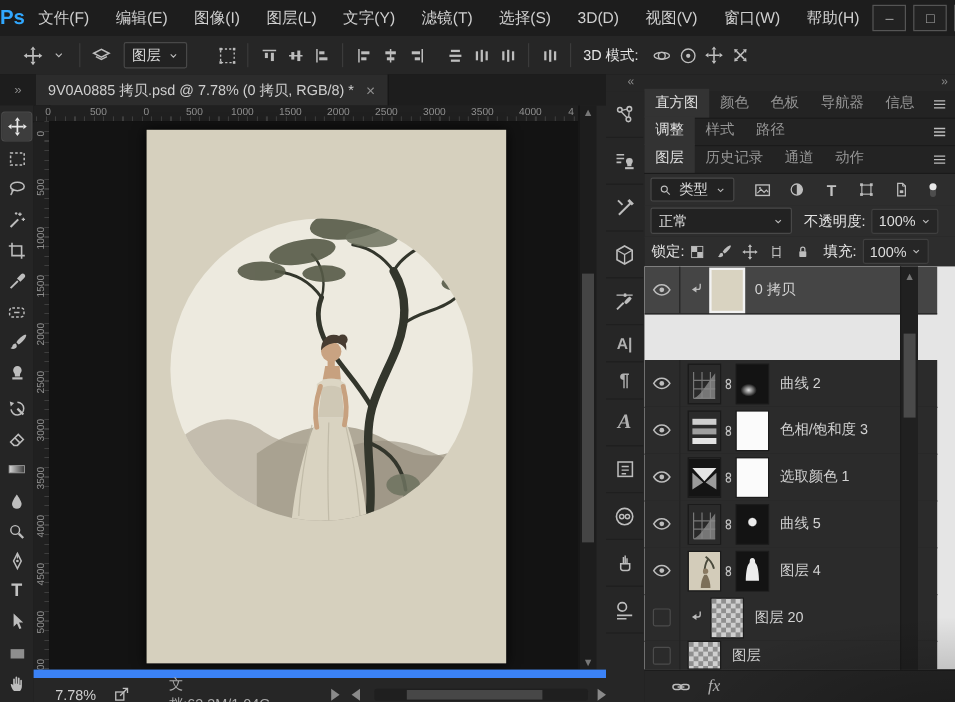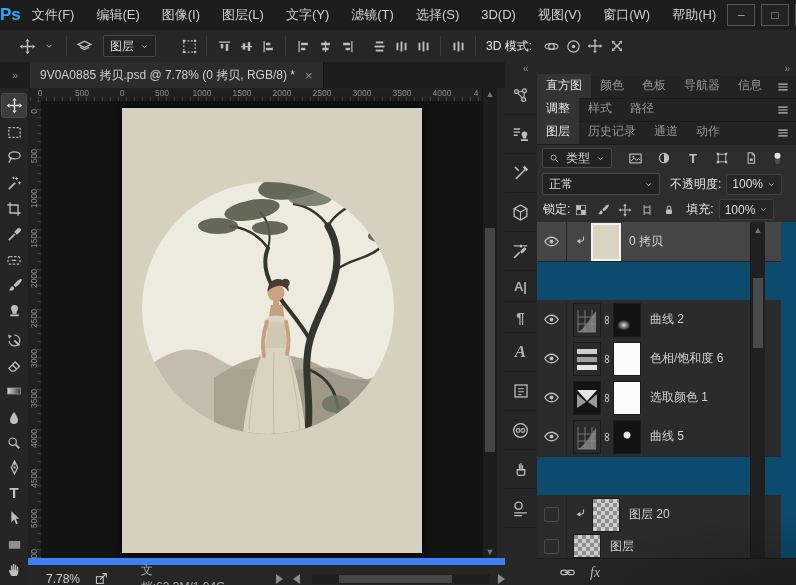--- a/index.html
+++ b/index.html
@@ -55,21 +55,21 @@
   .stripbtn{position:absolute;left:0;width:31px;height:38px;display:flex;align-items:center;justify-content:center;border-bottom:1px solid #1f1f1f;color:#b0b0b0}
   .chevrow{position:absolute;left:0;top:0;width:291px;height:14px;color:#8a8a8a;font-size:10px}
   .tabsrow{position:absolute;left:32px;width:259px;height:22px;background:#232323;border-bottom:1px solid #1a1a1a;display:flex;align-items:flex-end}
   .ptab{padding:3px 9px 4px;color:#969696;font-size:12px;white-space:nowrap}
   .ptab.on{background:#333;color:#e2e2e2}
   .pmenu{margin-left:auto;margin-right:6px;margin-bottom:4px}
   .ctlrow{position:absolute;left:32px;width:259px;background:#2d2d2d;display:flex;align-items:center;border-bottom:1px solid #242424}
   .vfield{display:flex;align-items:center;background:#262626;border:1px solid #3f3f3f;border-radius:2px;height:19px;padding:0 5px;color:#ddd;gap:4px}
   .lockico{margin:0 4px;color:#b5b5b5}
   
-  .llist{position:absolute;left:32px;top:160px;width:259px;height:336px;background:#0c4a6e;overflow:hidden}
+  .llist{position:absolute;left:32px;top:160px;width:259px;height:336px;background:#e5e5e5;overflow:hidden}
   .lrow{position:absolute;left:0;width:244px;height:39px;display:flex;align-items:center;border-bottom:1px solid #252525;background:#2b2b2b}
   .lrow.sel{background:#454545}
   .eyecell{width:29px;height:39px;display:flex;align-items:center;justify-content:center;border-right:1px solid #242424;flex:none}
   .eyebox{width:13px;height:13px;border:1px solid #4c4c4c;border-radius:2px}
   .th{width:26px;height:32px;flex:none;box-shadow:0 0 0 1px #1b1b1b}
   .th-checker{background:conic-gradient(#cfcfcf 0 25%,#8f8f8f 0 50%,#cfcfcf 0 75%,#8f8f8f 0) 0 0/8px 8px}
   .th-paper{background:#d9d3c1;box-shadow:0 0 0 2px #f2f2f2}
   .mask-white{background:#fbfbfb}
   .mask-dark{background:#131313}
   .mask-blob{background:#131313 radial-gradient(ellipse 9px 7px at 38% 66%,#e0e0e0,rgba(224,224,224,0) 75%)}
@@ -875,21 +875,21 @@
             <rect width="26" height="32" fill="#2a2a2a"></rect>
             <rect x="3" y="6" width="20" height="5" fill="#cfcfcf"></rect>
             <rect x="3" y="14" width="20" height="5" fill="#9f9f9f"></rect>
             <rect x="3" y="22" width="20" height="5" fill="#e4e4e4"></rect>
           </svg>
       </div>
       <svg class="ic" width="12" height="14" style="margin:0 1px">
           <use href="#i-link8"></use>
         </svg>
       <div class="th mask-white"></div>
-      <span class="lname">色相/饱和度 6</span>
+      <span class="lname">色相/饱和度 3</span>
     </div>
 
     <div class="lrow" style="top:156px">
       <div class="eyecell">
           <svg class="ic" width="17" height="17">
             <use href="#i-eye"></use>
           </svg>
         </div>
       <div class="th" style="margin-left:7px">
         <svg width="26" height="32" viewBox="0 0 26 32">
@@ -919,20 +919,45 @@
             <path d="M4 28C10 26 16 14 22 7L22 28Z" fill="#8a8a8a" opacity=".8"></path>
           </svg>
       </div>
       <svg class="ic" width="12" height="14" style="margin:0 1px">
           <use href="#i-link8"></use>
         </svg>
       <div class="th mask-dot"></div>
       <span class="lname">曲线 5</span>
     </div>
 
+    <div class="lrow" style="top:234px">
+      <div class="eyecell">
+          <svg class="ic" width="17" height="17">
+            <use href="#i-eye"></use>
+          </svg>
+        </div>
+      <div class="th" style="margin-left:7px">
+        <svg width="26" height="32" viewBox="0 0 26 32">
+            <rect width="26" height="32" fill="#d3ccba"></rect>
+            <path d="M14 4c3 2 6 6 7 10M16 6c-2 3-3 8-3 12" stroke="#4a4a3c" stroke-width="1.6" fill="none"></path>
+            <path d="M10 30c0-5 1.5-9 3-11l2 0c1.5 2 3 6 3 11z" fill="#7c6f59"></path>
+            <circle cx="14" cy="16" r="2.2" fill="#8a7a62"></circle>
+          </svg>
+      </div>
+      <svg class="ic" width="12" height="14" style="margin:0 1px">
+          <use href="#i-link8"></use>
+        </svg>
+      <div class="th mask-dark">
+        <svg width="26" height="32" viewBox="0 0 26 32">
+            <rect width="26" height="32" fill="#131313"></rect>
+            <path d="M13 5c1.6 0 2.2 1.3 2.2 2.6 0 .9 0 1.6.9 2.3 1.5 1.3 2.4 9 2.4 14H7.5c0-5 .9-12.7 2.4-14 .9-.7.9-1.4.9-2.3C10.8 6.3 11.4 5 13 5z" fill="#ececec"></path>
+          </svg>
+      </div>
+      <span class="lname">图层 4</span>
+    </div>
 
     <div class="lrow" style="top:273px">
       <div class="eyecell">
           <div class="eyebox"></div>
         </div>
       <svg class="ic clip" width="15" height="15">
           <use href="#i-clipar"></use>
         </svg>
       <div class="th th-checker" style="margin-left:4px"></div>
       <span class="lname">图层 20</span>

